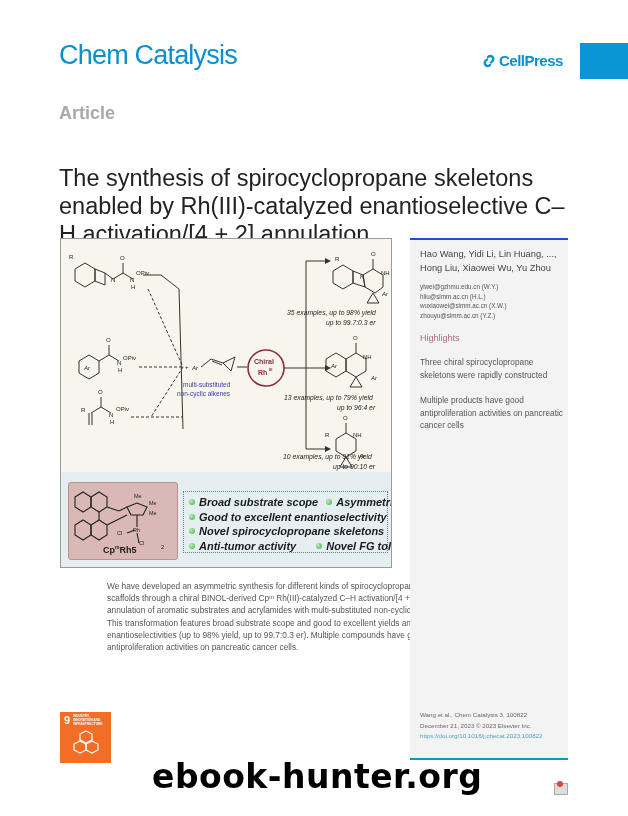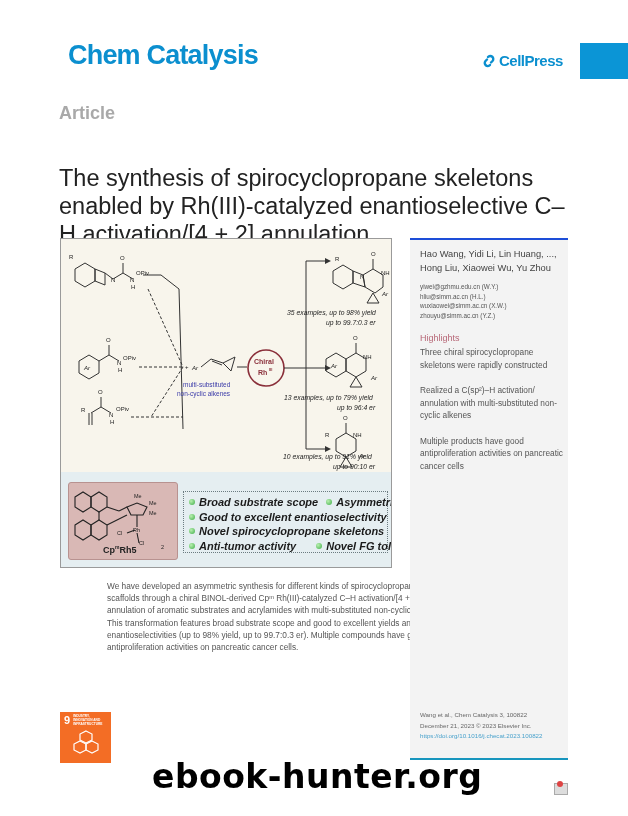--- a/index.html
+++ b/index.html
@@ -1,19 +1,19 @@
 <!DOCTYPE html>
 <html><head>
 <meta charset="utf-8">
 <style>
   * { box-sizing: border-box; margin: 0; padding: 0; }
   html, body { width: 628px; height: 816px; background: #ffffff; overflow: hidden; }
   body { position: relative; font-family: "Liberation Sans", sans-serif; color: #222; }
 
-  .journal-title { position: absolute; left: 59px; top: 40px; font-size: 27px; font-weight: bold; color: #0b8fcf; letter-spacing: -0.8px; margin-left: 9px; }
+  .journal-title { position: absolute; left: 59px; top: 40px; font-size: 27px; font-weight: normal; color: #0b8fcf; letter-spacing: -0.8px; }
   .cellpress { position: absolute; left: 482px; top: 52px; font-size: 15px; font-weight: bold; color: #0b8fcf; letter-spacing: -0.5px; display: flex; align-items: center; gap: 3px; }
   .cellpress svg { display: block; }
   .corner-block { position: absolute; left: 580px; top: 43px; width: 48px; height: 36px; background: #0b95d6; }
 
   .article-label { position: absolute; left: 59px; top: 103px; font-size: 18px; font-weight: bold; color: #a9a9a9; }
   .paper-title { position: absolute; left: 59px; top: 124px; width: 520px; font-size: 23.5px; line-height: 28px; color: #222; font-weight: normal; margin-top: 40px; }
 
   
   .ga { position: absolute; left: 60px; top: 238px; width: 332px; height: 330px; border: 1px solid #9a9a9a; background: #f8f5ec; overflow: hidden; }
   .ga svg.scheme { position: absolute; left: 0; top: 0; }
@@ -31,21 +31,21 @@
   .sdg-num { position: absolute; left: 4px; top: 2px; color: #fff; font-weight: bold; font-size: 11px; }
   .sdg-text { position: absolute; left: 13px; top: 3px; width: 36px; color: #fff; font-size: 3.2px; line-height: 3.8px; font-weight: bold; }
   .sdg svg { position: absolute; left: 12px; top: 17px; }
 
   
   .sidebar { position: absolute; left: 410px; top: 238px; width: 158px; height: 520px; background: #f3f3f3; border-top: 2px solid #1d4ed8; }
   .sidebar-bottom-rule { position: absolute; left: 410px; top: 758px; width: 158px; height: 2px; background: #1795bd; }
   .authors { position: absolute; left: 10px; top: 8px; width: 145px; font-size: 9.3px; line-height: 13.5px; color: #444; }
   .emails { position: absolute; left: 10px; top: 42px; font-size: 6.3px; line-height: 9.6px; color: #555; }
   .hl-heading { position: absolute; left: 10px; top: 93px; font-size: 9px; color: #b76777; }
-  .hl-list { position: absolute; left: 10px; top: 106px; width: 145px; font-size: 8.3px; line-height: 12.5px; color: #555; }
+  .hl-list { position: absolute; left: 10px; top: 116px; width: 145px; font-size: 8.3px; line-height: 12.5px; color: #555; }
   .hl-item { margin-bottom: 13px; }
   .citation { position: absolute; left: 10px; top: 470px; font-size: 6.2px; line-height: 10.6px; color: #666; }
   .doi { color: #4aa2cc; }
 
   .watermark { position: absolute; left: 152px; top: 751px; font-family: "DejaVu Sans", sans-serif; font-weight: bold; font-size: 33px; color: #000; letter-spacing: 0.5px; line-height: 52px; }
   .wm-badge { position: absolute; left: 554px; top: 783px; width: 14px; height: 12px; background: #ddd; border: 1px solid #aaa; }
   .wm-badge i { position: absolute; left: 2px; top: -3px; width: 6px; height: 6px; border-radius: 50%; background: #d44; display: block; }
 </style>
 </head>
 <body>
@@ -288,21 +288,20 @@
   <div class="authors">Hao Wang, Yidi Li, Lin Huang, ..., Hong Liu, Xiaowei Wu, Yu Zhou</div>
   <div class="emails">
     <div>yiwei@gzhmu.edu.cn (W.Y.)</div>
     <div>hliu@simm.ac.cn (H.L.)</div>
     <div>wuxiaowei@simm.ac.cn (X.W.)</div>
     <div>zhouyu@simm.ac.cn (Y.Z.)</div>
   </div>
   <div class="hl-heading">Highlights</div>
   <div class="hl-list">
     <div class="hl-item">Three chiral spirocyclopropane skeletons were rapidly constructed</div>
-    <div class="hl-item">Realized a C(sp²)–H activation/ annulation with multi-substituted non-cyclic alkenes</div>
     <div class="hl-item">Multiple products have good antiproliferation activities on pancreatic cancer cells</div>
   </div>
   <div class="citation">
     <div>Wang et al., Chem Catalysis 3, 100822</div>
     <div>December 21, 2023 © 2023 Elsevier Inc.</div>
     <div class="doi">https://doi.org/10.1016/j.checat.2023.100822</div>
   </div>
 </aside>
 <div class="sidebar-bottom-rule"></div>
 

